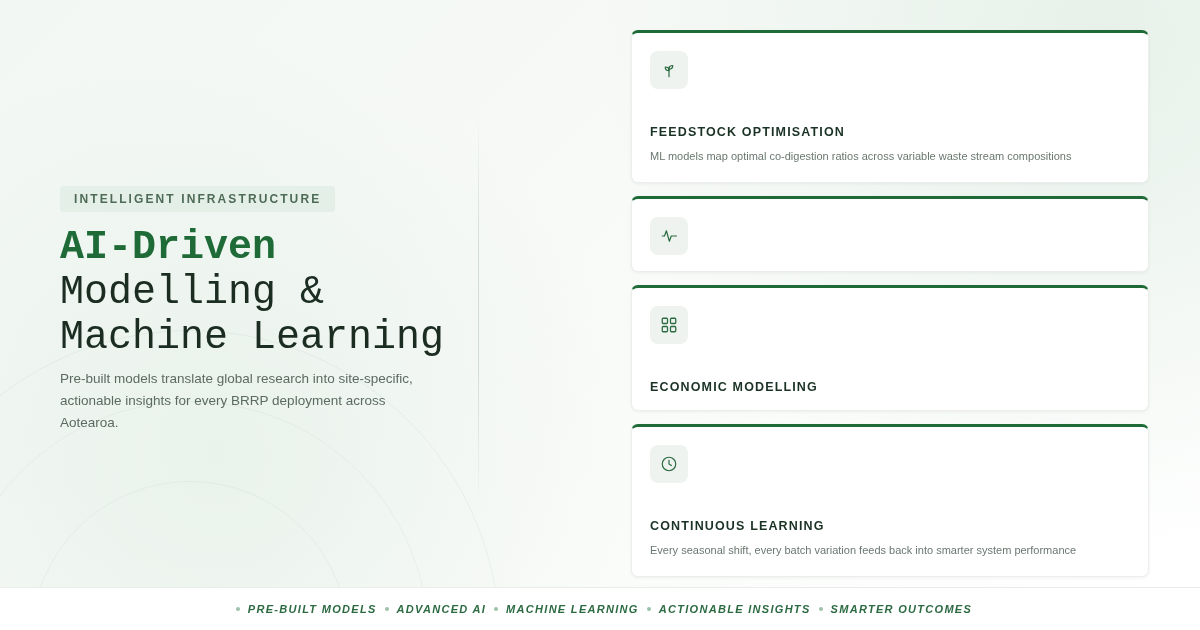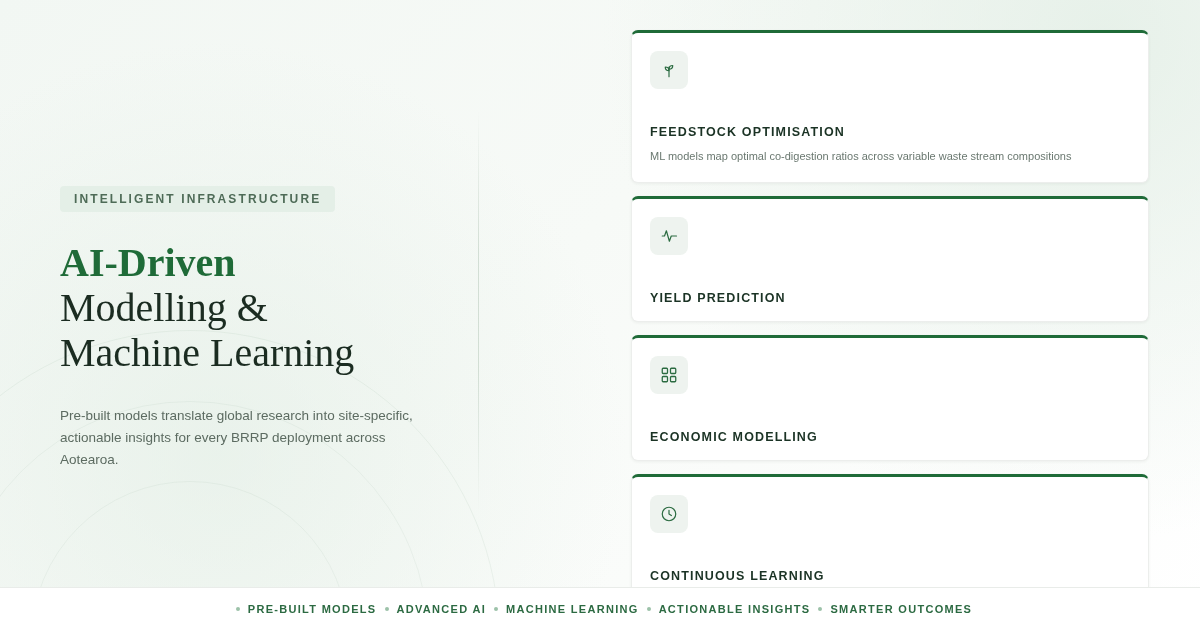--- a/index.html
+++ b/index.html
@@ -67,37 +67,37 @@
     background: #e4efe7;
     color: #4e6b57;
     font-size: 12px;
     letter-spacing: 2.1px;
     font-weight: 700;
     padding: 6px 14px;
     border-radius: 4px;
     text-transform: uppercase;
   }
   .headline {
-    margin-top: 28px;
-    font-family: Liberation Serif, serif;
+    margin-top: 13px;
+    font-family: Liberation Mono, monospace;
     font-size: 40px;
     line-height: 45px;
     color: #1b2c21;
     font-weight: 400;
   }
   .headline .hl-accent {
     display: block;
     color: #1f6b38;
     font-weight: 700;
     font-size: 40px;
   }
   .headline .hl-line { display: block; }
 
   .subcopy {
-    margin-top: 30px;
+    margin-top: 8px;
     width: 372px;
     font-size: 13.5px;
     line-height: 22px;
     color: #5c6b61;
   }
 
   
   .cards {
     position: absolute;
     left: 631px;
@@ -149,20 +149,21 @@
     background: #ffffff;
     border-top: 1px solid #e9ece9;
     display: flex;
     align-items: center;
     justify-content: center;
   }
   .footer-list {
     display: flex;
     align-items: center;
     gap: 0px;
+    font-style: italic;
   }
   .footer-item {
     display: flex;
     align-items: center;
     font-size: 11px;
     font-weight: 700;
     letter-spacing: 1.3px;
     color: #2c6a42;
     text-transform: uppercase;
   }
@@ -208,21 +209,20 @@
       <div class="card-title">Feedstock Optimisation</div>
       <div class="card-desc">ML models map optimal co-digestion ratios across variable waste stream compositions</div>
     </div>
 
     <div class="card">
       <div class="card-icon">
         <svg width="18" height="18" viewBox="0 0 24 24" fill="none" stroke="currentColor" stroke-width="1.6" stroke-linecap="round" stroke-linejoin="round">
           <path d="M3 12h3l2.5-7 4 14 2.5-7H22"></path>
         </svg>
       </div>
-      <div class="card-title">Yield Prediction</div>
     </div>
 
     <div class="card">
       <div class="card-icon">
         <svg width="18" height="18" viewBox="0 0 24 24" fill="none" stroke="currentColor" stroke-width="1.7" stroke-linecap="round" stroke-linejoin="round">
           <rect x="3" y="3" width="7" height="7" rx="1.2"></rect>
           <rect x="14" y="3" width="7" height="7" rx="1.2"></rect>
           <rect x="3" y="14" width="7" height="7" rx="1.2"></rect>
           <rect x="14" y="14" width="7" height="7" rx="1.2"></rect>
         </svg>

